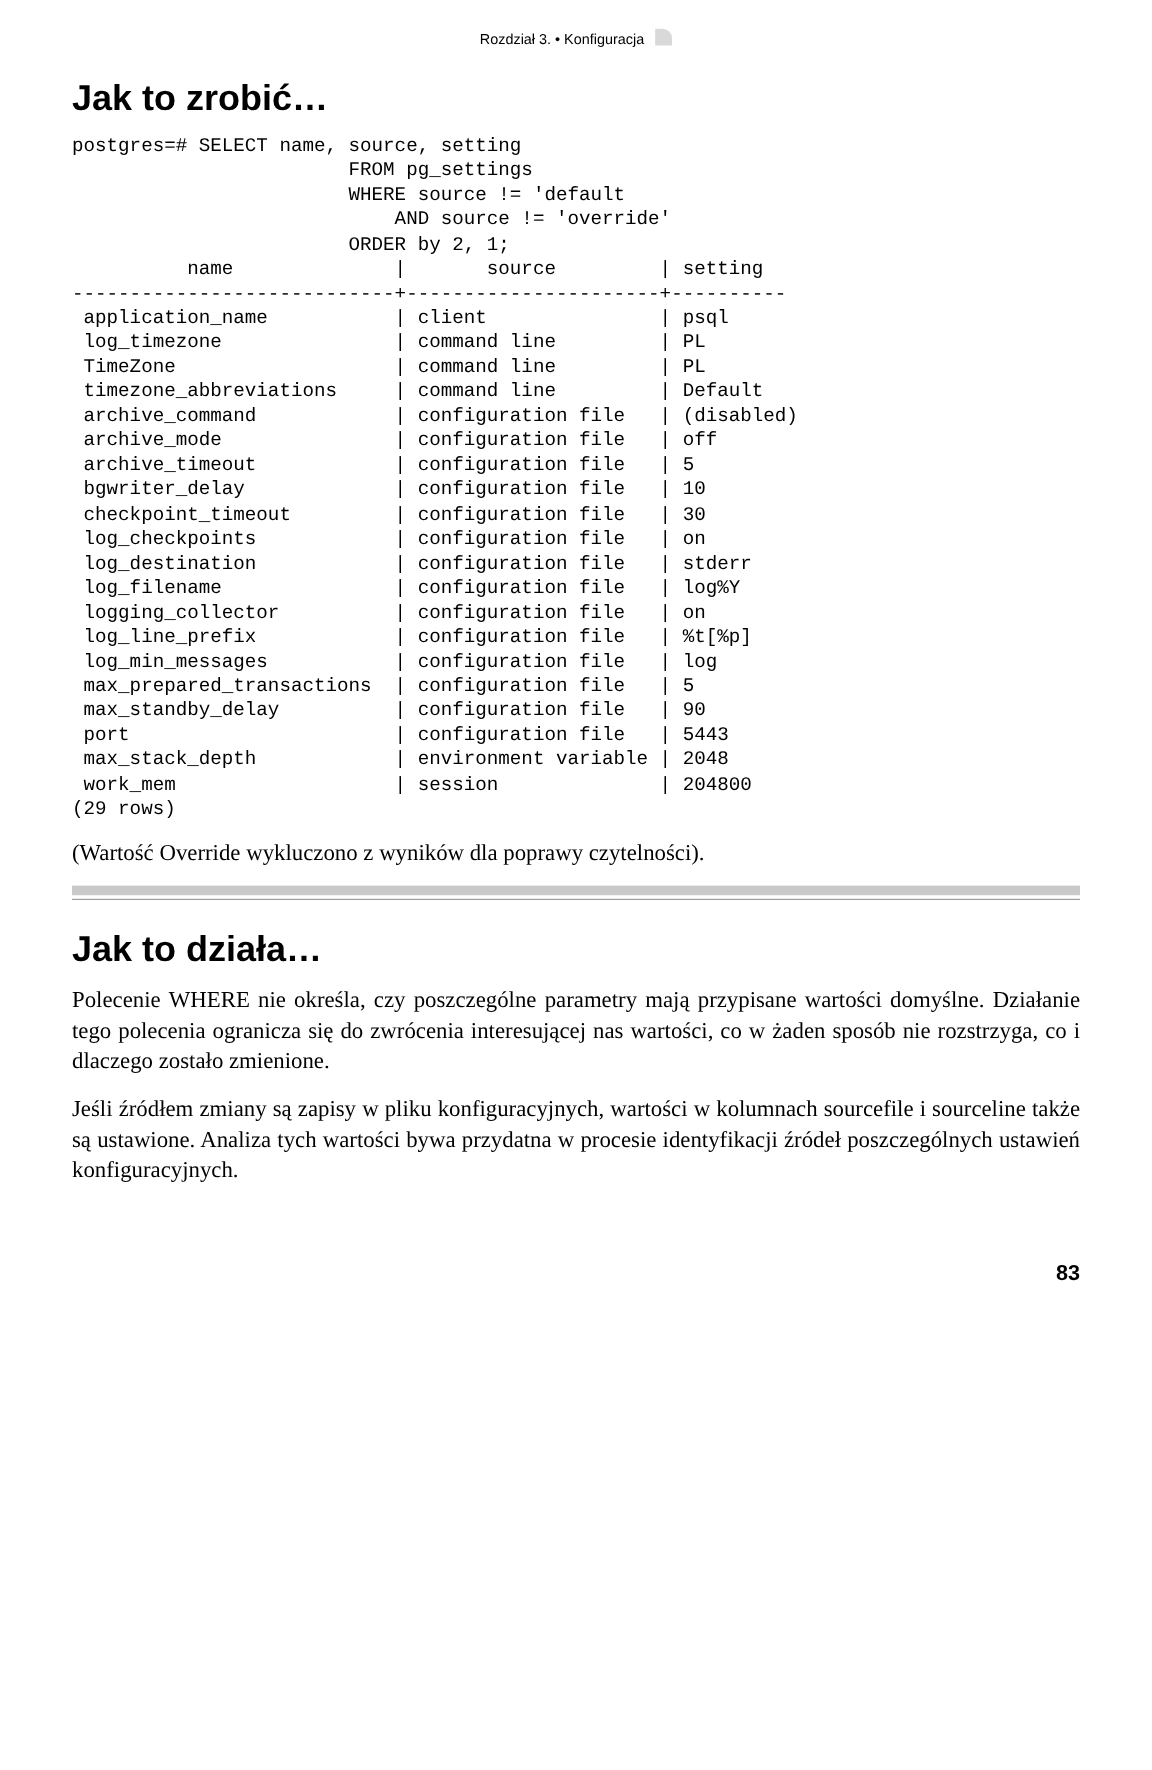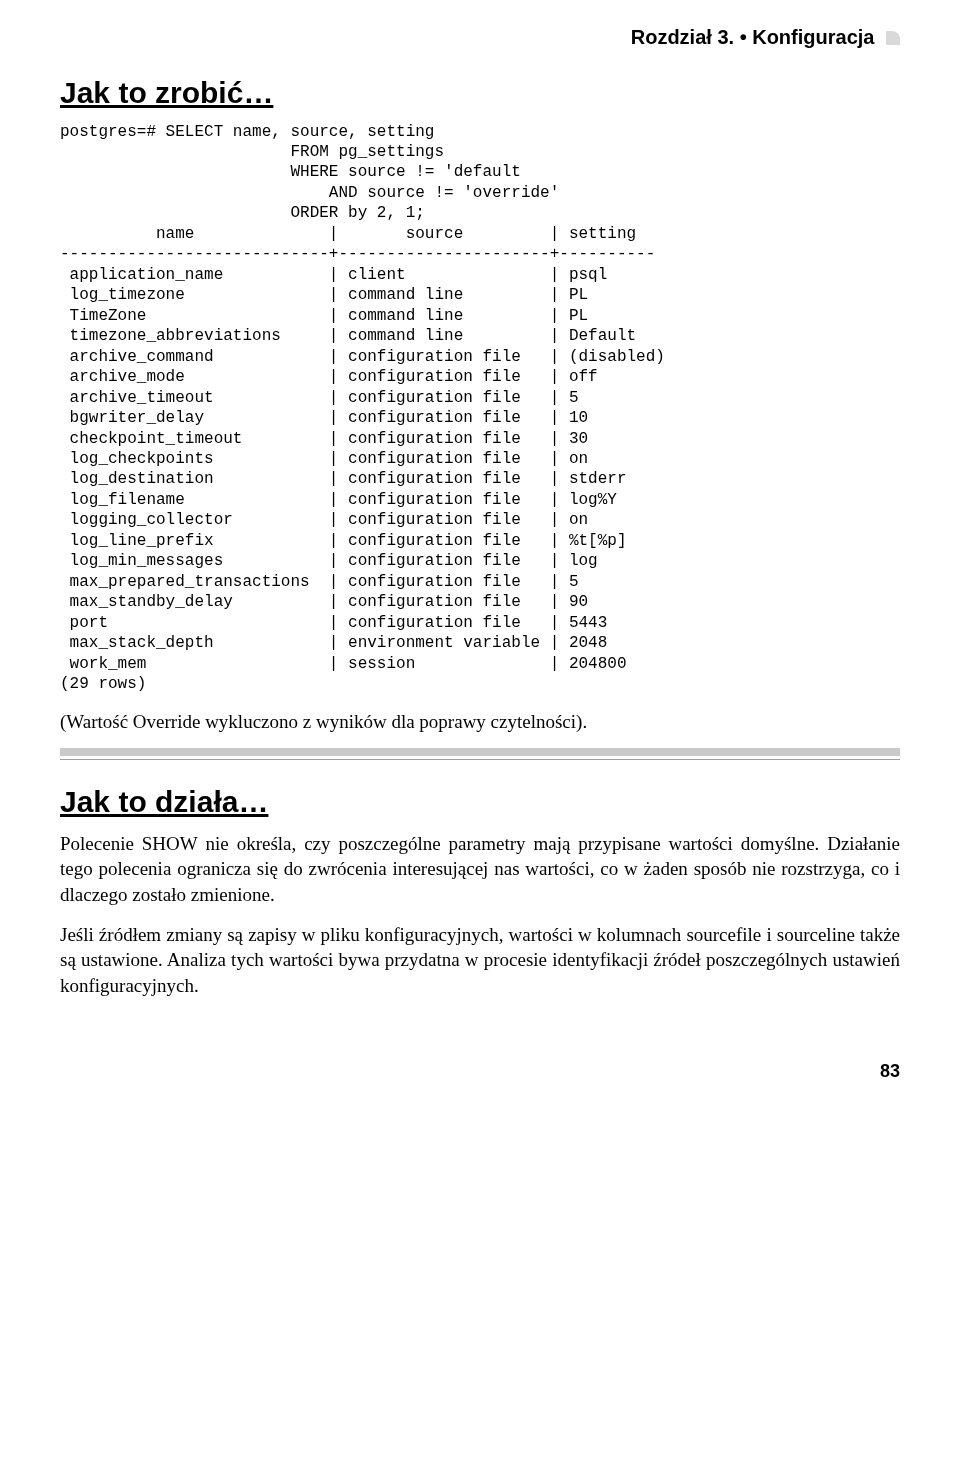--- a/index.html
+++ b/index.html
@@ -10,41 +10,40 @@
     font-family: Georgia, "Times New Roman", serif;
     font-size: 19px;
     line-height: 1.35;
     width: 960px;
   }
   .page {
     padding: 24px 60px 40px 60px;
     box-sizing: border-box;
   }
   .chapter-header {
-    text-align: right;
-    font-weight: bold;
+    text-align: center;
+    font-weight: normal;
     font-family: Verdana, Geneva, sans-serif;
-    font-size: 20px;
+    font-size: 12px;
     margin-bottom: 18px;
   }
   .chapter-header .corner {
     display: inline-block;
     width: 14px;
     height: 14px;
     background: #d9d9d9;
     margin-left: 6px;
     border-top-right-radius: 8px;
     vertical-align: -1px;
   }
   h2.section-title {
     font-family: Verdana, Geneva, sans-serif;
     font-size: 30px;
     font-weight: bold;
     margin: 22px 0 8px 0;
-    text-decoration: underline;
   }
   .rule-block {
     margin: 6px 0 14px 0;
     line-height: 0;
   }
   .rule-top {
     display: block;
     height: 8px;
     background: #c9c9c9;
   }
@@ -123,21 +122,21 @@
 
   <div class="rule-block">
     <span class="rule-top"></span>
     <span class="rule-thin"></span>
   </div>
 
   <h2 class="section-title">Jak to działa…</h2>
 
 
   <p class="body-text">
-    <span>Polecenie </span><span class="mono">SHOW</span><span> nie określa, czy poszczególne parametry mają przypisane wartości domyślne. Działanie tego polecenia ogranicza się do zwrócenia interesującej nas wartości, co w żaden sposób nie rozstrzyga, co i dlaczego zostało zmienione.</span>
+    <span>Polecenie </span><span class="mono">WHERE</span><span> nie określa, czy poszczególne parametry mają przypisane wartości domyślne. Działanie tego polecenia ogranicza się do zwrócenia interesującej nas wartości, co w żaden sposób nie rozstrzyga, co i dlaczego zostało zmienione.</span>
   </p>
 
   <p class="body-text">
     <span>Jeśli źródłem zmiany są zapisy w pliku konfiguracyjnych, wartości w kolumnach </span><span class="mono">sourcefile</span><span> i </span><span class="mono">sourceline</span><span> także są ustawione. Analiza tych wartości bywa przydatna w procesie identyfikacji źródeł poszczególnych ustawień konfiguracyjnych.</span>
   </p>
 
   <div class="pagenum">83</div>
 
 </div>
 

